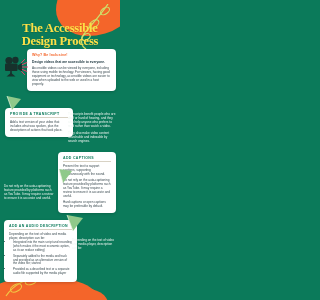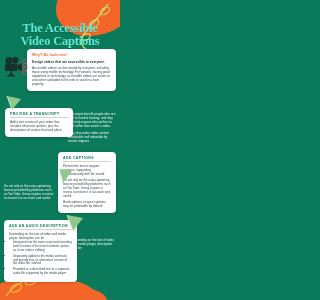--- a/index.html
+++ b/index.html
@@ -33,21 +33,21 @@
     background:#f4652a;
     border-radius:60% 40% 48% 52% / 72% 60% 40% 28%;
   }
   .vine{position:absolute;pointer-events:none;}
   .vine-top{right:2px;top:4px;width:40px;height:46px;}
   .vine-bottom{left:4px;bottom:2px;width:48px;height:24px;}
   
   .title{
     position:absolute;left:0;right:0;top:14px;
     text-align:center;
-    color:#5eead4;
+    color:#fde047;
     font-family:"Liberation Serif",serif;
     font-weight:bold;
     font-size:12.5px;line-height:13px;
     letter-spacing:-0.2px;
     z-index:6;
     text-shadow:0 1px 0 rgba(0,0,0,.12);
   }
   .title span{display:block;}
   
   .card{
@@ -129,21 +129,21 @@
   </svg>
 
   <svg class="vine vine-bottom" viewBox="0 0 48 24">
     <path d="M2 22 C10 10 22 4 40 2" stroke="#f2c744" stroke-width="1.2" fill="none"></path>
     <ellipse cx="12" cy="14" rx="6" ry="3.4" fill="none" stroke="#f2c744" stroke-width="1.1" transform="rotate(-28 12 14)"></ellipse>
     <ellipse cx="27" cy="7" rx="6" ry="3.4" fill="none" stroke="#f2c744" stroke-width="1.1" transform="rotate(-20 27 7)"></ellipse>
   </svg>
 
   <h1 class="title">
     <span>The Accessible</span>
-    <span>Video Captions</span>
+    <span>Design Process</span>
   </h1>
 
   <svg class="cam" viewBox="0 0 26 24">
     <g fill="#17312c">
       <circle cx="7" cy="5.5" r="3.6"></circle>
       <circle cx="13.4" cy="5" r="3.2"></circle>
       <rect x="3" y="8.5" width="12.5" height="7.5" rx="1"></rect>
       <path d="M15.5 10.5 L20 8 L20 16.5 L15.5 14 Z"></path>
       <rect x="8.2" y="16" width="1.6" height="5"></rect>
       <path d="M4.5 21.5 L13.5 21.5 L9 17.8 Z"></path>

